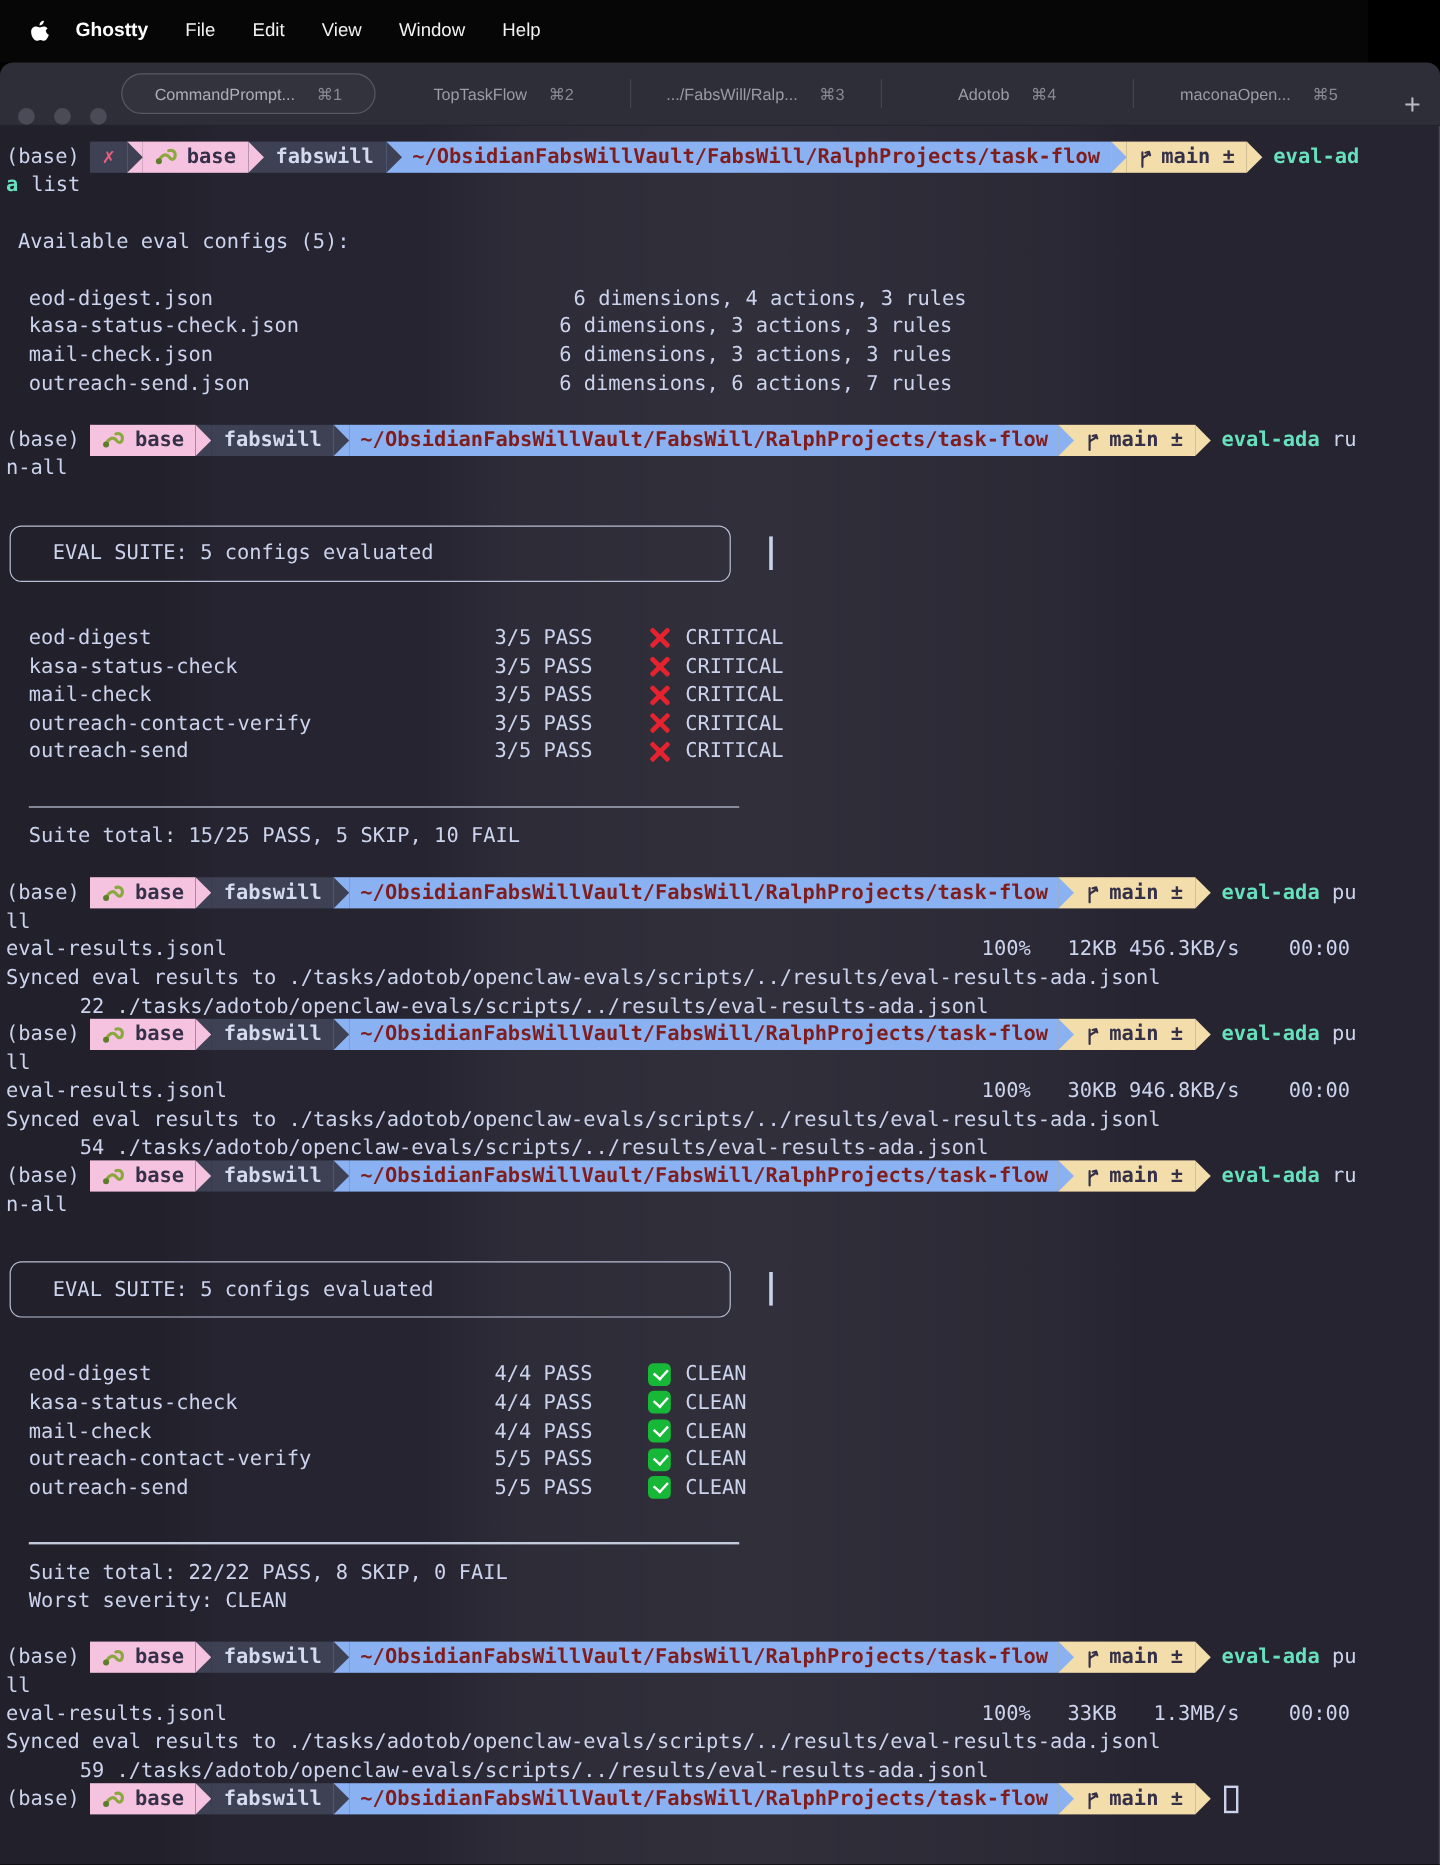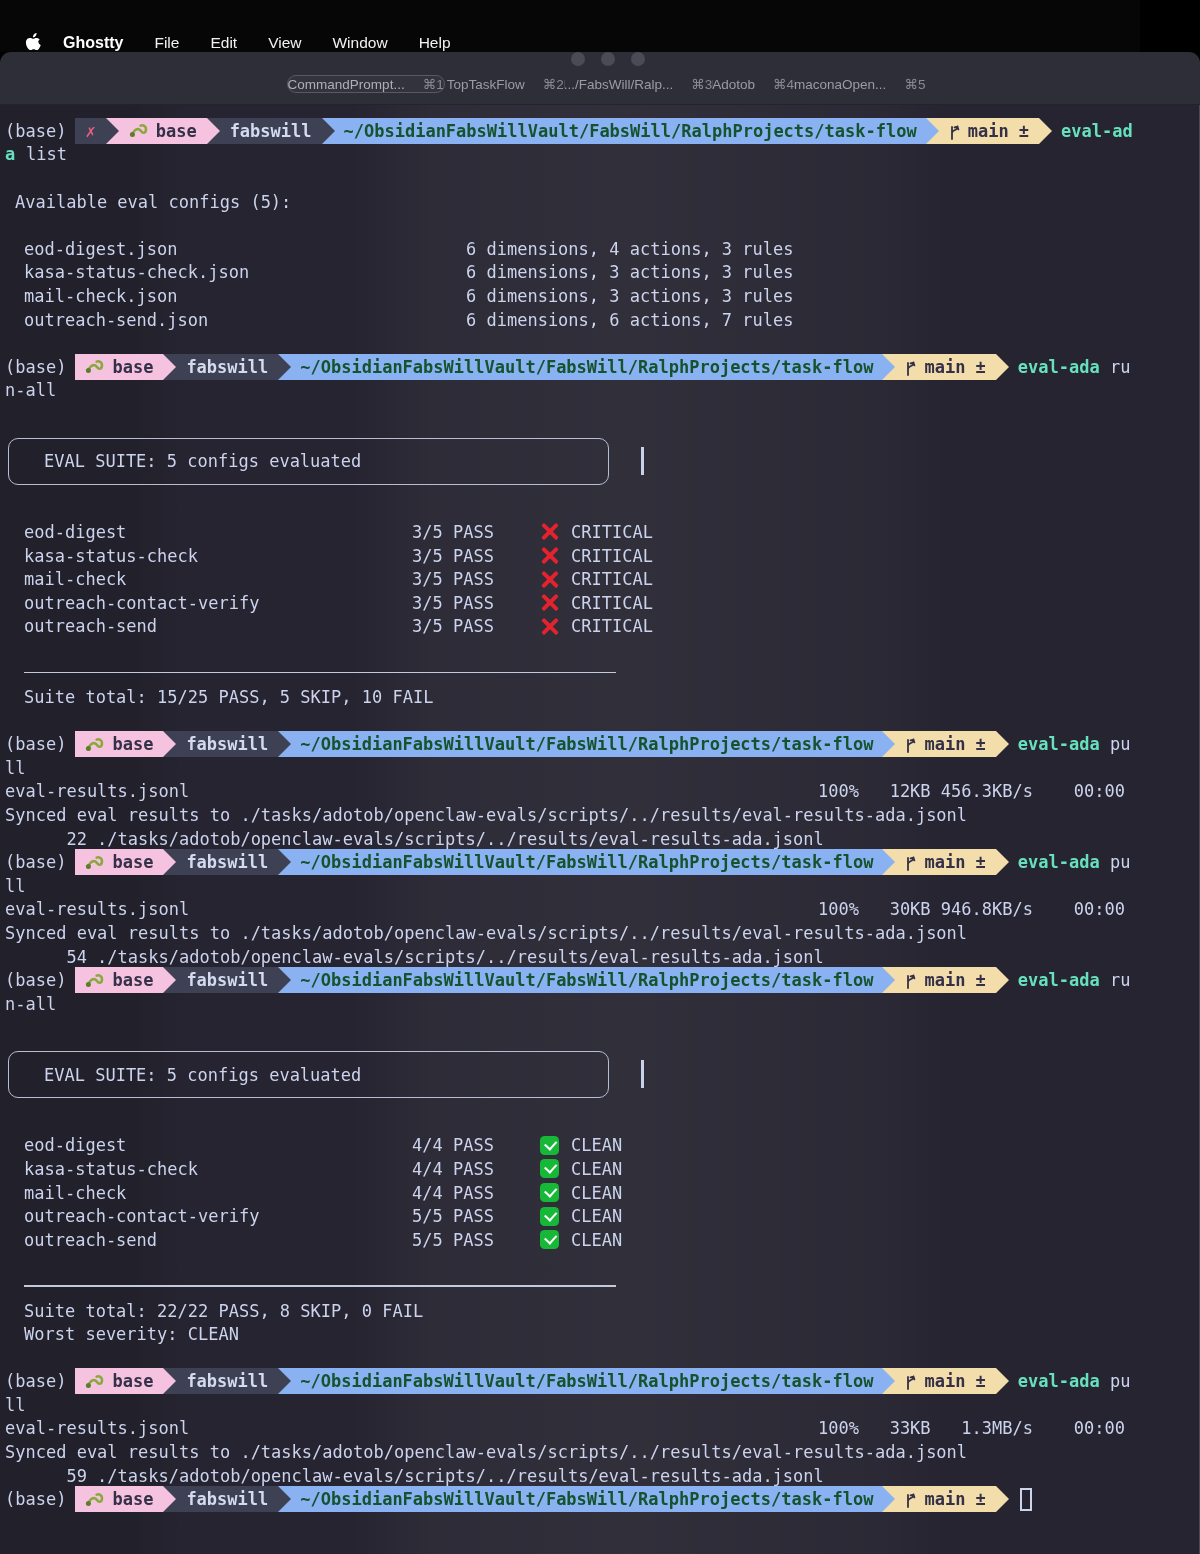--- a/index.html
+++ b/index.html
@@ -1,25 +1,25 @@
 <!DOCTYPE html>
 <html><head>
 <meta charset="utf-8">
 <style>
   html,body{margin:0;padding:0;background:#000;}
   .screen{position:relative;width:1200px;height:1554px;overflow:hidden;background:#000;font-family:"Liberation Sans",sans-serif;}
 
   
-  .menubar{position:absolute;left:0;top:0;width:1140px;height:52px;background:#060606;display:flex;align-items:flex-end;color:#fff;}
+  .menubar{position:absolute;left:0;top:0;width:1140px;height:52px;background:#060606;display:flex;align-items:center;color:#fff;}
   .menubar .apple{margin-left:25px;display:flex;align-items:center;}
   .menubar .appname{margin-left:22px;font-weight:bold;font-size:16px;}
   .menubar .mitem{margin-left:31px;font-size:15.5px;color:#f2f2f2;}
 
   
-  .tabbar{position:absolute;left:0;top:52px;width:1200px;height:53px;background:#2e2e38;border-radius:11px 11px 0 0;display:flex;align-items:center;border-bottom:1px solid #23232c;box-sizing:border-box;flex-direction:column;}
+  .tabbar{position:absolute;left:0;top:52px;width:1200px;height:53px;background:#2e2e38;border-radius:11px 11px 0 0;display:flex;align-items:flex-end;border-bottom:1px solid #23232c;box-sizing:border-box;}
   .lights{display:flex;align-items:center;margin-left:15px;gap:16px;}
   .light{width:14px;height:14px;border-radius:50%;background:#4b4b58;}
   .tabs{flex:1;display:flex;align-items:stretch;height:100%;margin-left:10px;}
   .tab{flex:1;display:flex;align-items:center;justify-content:center;gap:18px;color:#9b9ba6;font-size:13.5px;position:relative;}
   .tab .short{color:#8a8a96;}
   .tab.active{border:1px solid #595964;border-radius:18px;margin:9px 2px;background:#33333e;color:#aeaeb8;}
   .tab.sep::before{content:"";position:absolute;left:0;top:14px;bottom:14px;width:1px;background:#45454f;}
   .newtab{width:46px;display:flex;align-items:center;justify-content:center;color:#b9b9c3;font-size:24px;font-weight:300;padding-bottom:2px;}
 
   
@@ -36,21 +36,21 @@
   .abs{position:absolute;top:50%;transform:translateY(-50%);white-space:pre;}
   .c-fg{color:#ccd3ed;}
   .c-cmd{color:#66e0bd;font-weight:bold;}
 
   
   .prompt{display:flex;align-items:center;overflow:visible;}
   .venv{white-space:pre;margin-left:5px;margin-right:9px;}
   .seg{display:inline-flex;align-items:center;height:26px;line-height:26px;font-weight:bold;white-space:pre;}
   .seg.dark{background:#3d4153;color:#d4daf0;padding:0 10px;}
   .seg.pink{background:#f5c3e0;color:#343048;padding:0 10px 0 9px;gap:8px;}
-  .seg.blue{background:#8ab2f2;color:#14532d;padding:0 9px;}
+  .seg.blue{background:#8ab2f2;color:#7f1d1d;padding:0 9px;}
   .seg.yellow{background:#f2ddab;color:#343048;padding:0 10px 0 9px;gap:7px;}
   .err-x{color:#ea5f7e;font-weight:bold;}
   .arr{width:0;height:0;border-top:13px solid transparent;border-bottom:13px solid transparent;border-left:13px solid transparent;}
   .tail{margin-left:9px;white-space:pre;}
   .hcursor{box-sizing:border-box;width:12px;height:23px;border:2px solid #ccd3ed;margin-left:11px;}
 
   
   .eval-box{position:absolute;left:8px;top:12px;width:601px;height:47px;border:1.5px solid #b7bed4;border-radius:10px;box-sizing:border-box;}
   .eval-box-label{position:absolute;left:35px;top:50%;transform:translateY(-50%);white-space:pre;}
   .beam{position:absolute;left:641px;top:21px;width:2.5px;height:28px;background:#c9d1ea;}
@@ -140,21 +140,21 @@
         <span class="abs c-cmd" style="left: 5px;">a</span>
         <span class="abs c-fg" style="left: 26px;">list</span>
       </div>
       <div class="trow"></div>
       <div class="trow">
         <span class="abs c-fg" style="left: 15px;">Available eval configs (5):</span>
       </div>
       <div class="trow"></div>
       <div class="trow">
         <span class="abs c-fg" style="left: 24px;">eod-digest.json</span>
-        <span class="abs c-fg" style="left: 466px;">6 dimensions, 4 actions, 3 rules</span>
+        <span class="abs c-fg" style="left: 478px;">6 dimensions, 4 actions, 3 rules</span>
       </div>
       <div class="trow">
         <span class="abs c-fg" style="left: 24px;">kasa-status-check.json</span>
         <span class="abs c-fg" style="left: 466px;">6 dimensions, 3 actions, 3 rules</span>
       </div>
       <div class="trow">
         <span class="abs c-fg" style="left: 24px;">mail-check.json</span>
         <span class="abs c-fg" style="left: 466px;">6 dimensions, 3 actions, 3 rules</span>
       </div>
       <div class="trow">

